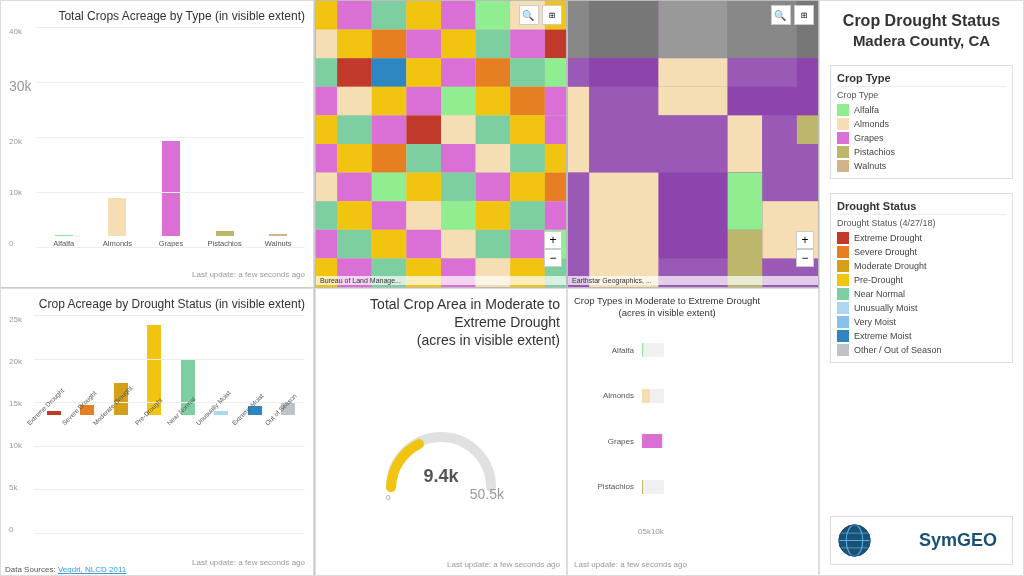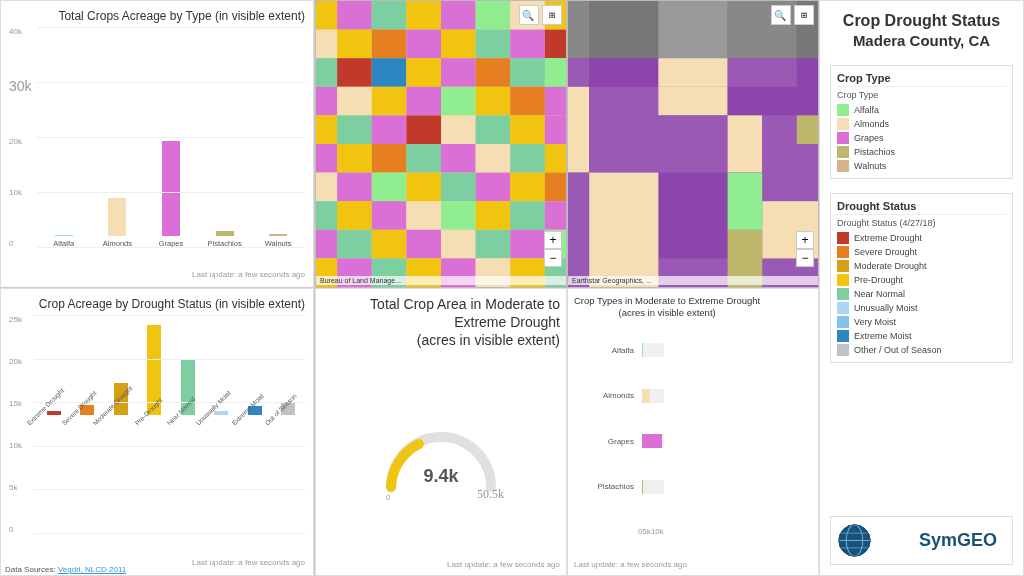--- a/index.html
+++ b/index.html
@@ -600,21 +600,21 @@
     <div class="gauge-wrapper" style="position:relative; width:130px; height:80px; margin: auto 0;">
       <svg width="130" height="80" viewBox="0 0 130 80">
 
         <path d="M 15 70 A 50 50 0 0 1 115 70" fill="none" stroke="#e0e0e0" stroke-width="10" stroke-linecap="round"></path>
 
         <path d="M 15 70 A 50 50 0 0 1 43 27" fill="none" stroke="#f1c40f" stroke-width="10" stroke-linecap="round"></path>
 
         <text x="65" y="65" text-anchor="middle" font-size="18" font-weight="bold" fill="#555">9.4k</text>
       </svg>
       <span style="position:absolute; bottom:-5px; left:10px; font-size:8px; color:#999;">0</span>
-      <span style="position:absolute; bottom:-5px; right:2px; font-size:12px; color:#999;font-family:Liberation Serif, serif;">50.5k</span>
+      <span style="position:absolute; bottom:-5px; right:2px; font-size:14px; color:#999;">50.5k</span>
     </div>
   </div>
   <div class="chart-footer" style="width:100%; text-align:right; font-size:8px; color:#999; margin-top:auto;">Last update: a few seconds ago</div>
 </div>
 
 <div class="bottom-panel bar-small-panel" style="grid-column:3; grid-row:2; display:flex; flex-direction:column; padding:6px;">
   <div class="panel-title" style="font-size:9.5px; text-align:center; color:#333; margin-bottom:4px;">Crop Types in Moderate to Extreme Drought<br>(acres in visible extent)</div>
   <div style="flex:1; display:flex; flex-direction:column; justify-content:space-around; padding: 4px 0 4px 10px;">
 
     <div class="h-bar-row">

